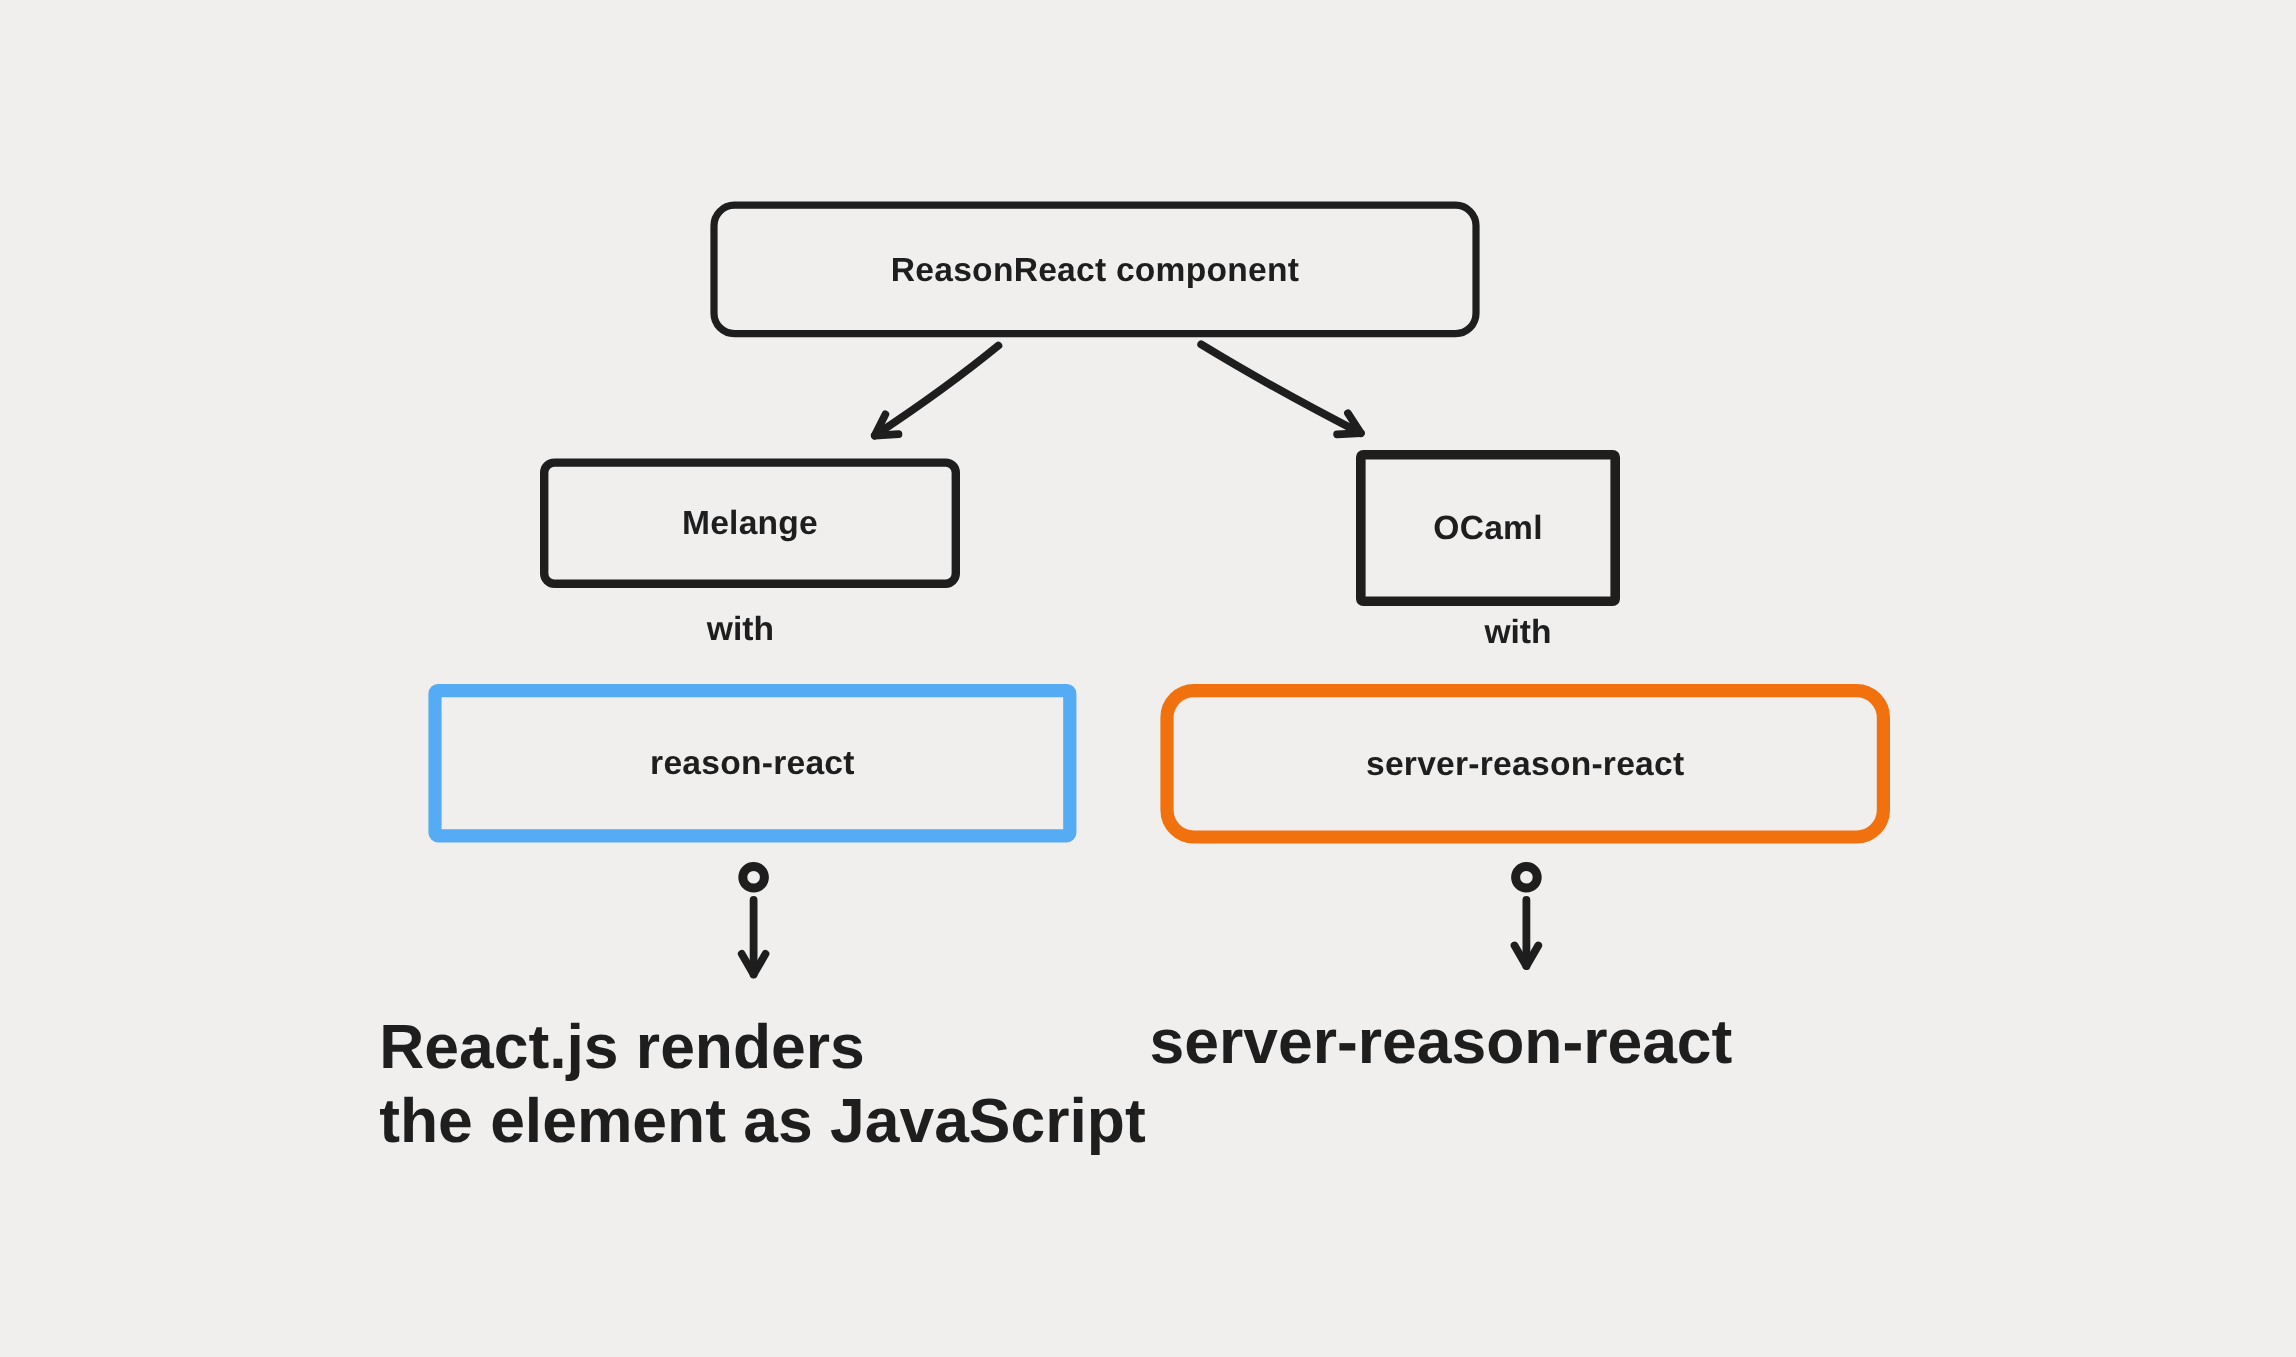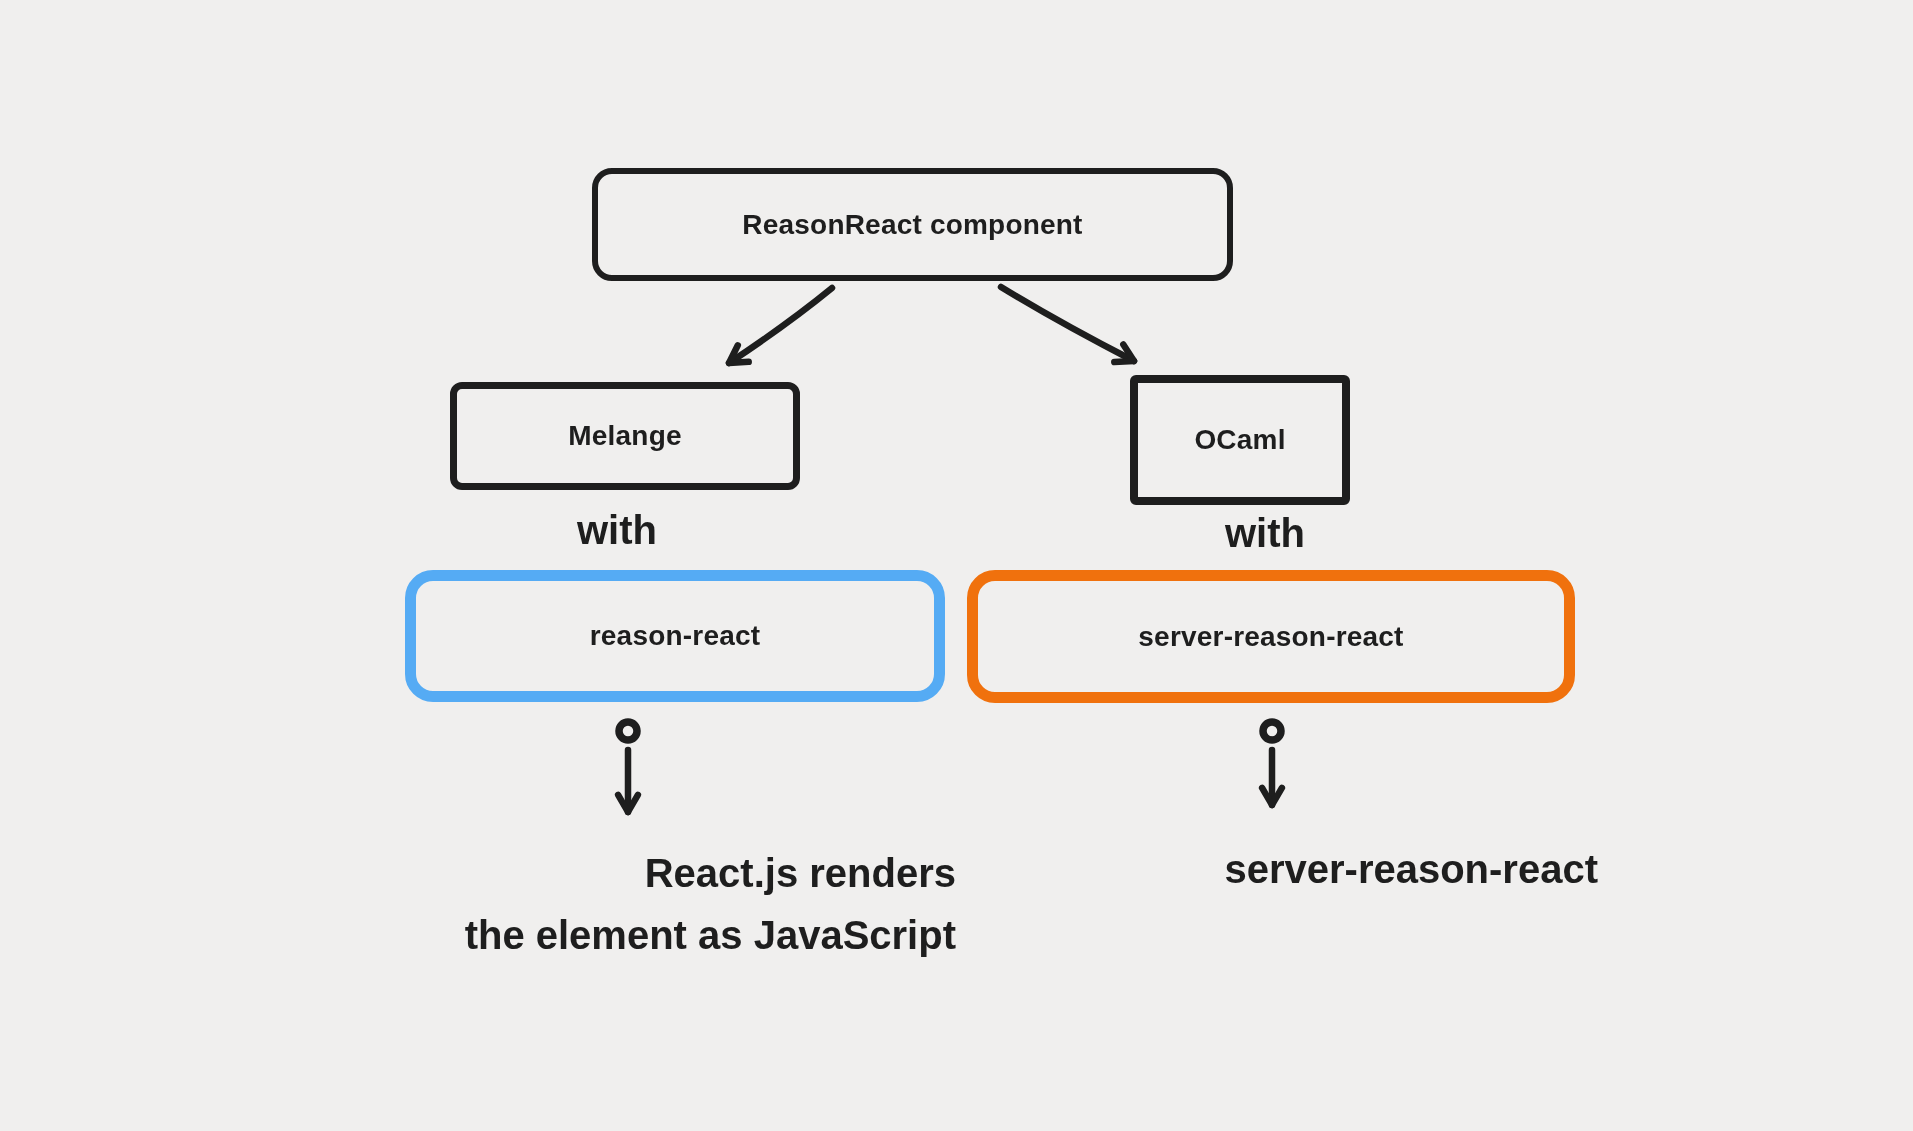--- a/index.html
+++ b/index.html
@@ -25,26 +25,26 @@
   .node{
     position:absolute;box-sizing:border-box;
     display:flex;align-items:center;justify-content:center;
     border:6px solid var(--ink);border-radius:20px;
     font-size:28px;letter-spacing:.2px;white-space:nowrap;
     background:transparent;
   }
   .n-root   {left:592px;top:168px;width:641px;height:113px;}
   .n-melange{left:450px;top:382px;width:350px;height:108px;border-width:7px;border-radius:12px;}
   .n-ocaml  {left:1130px;top:375px;width:220px;height:130px;border-width:8px;border-radius:6px;text-align:center;}
-  .n-blue   {left:357px;top:570px;width:540px;height:132px;border-width:11px;border-radius:28px;border-color:var(--accent-blue);margin-left:48px;}
+  .n-blue   {left:357px;top:570px;width:540px;height:132px;border-width:11px;border-radius:8px;border-color:var(--accent-blue);}
   .n-orange {left:967px;top:570px;width:608px;height:133px;border-width:11px;border-radius:28px;border-color:var(--accent-orange);}
-  .with{position:absolute;width:200px;text-align:center;font-size:40px;}
+  .with{position:absolute;width:200px;text-align:center;font-size:28px;}
   .with-left {left:517px;top:508px;}
   .with-right{left:1165px;top:511px;}
-  .caption{position:absolute;width:640px;text-align:right;font-size:40px;line-height:62px;}
+  .caption{position:absolute;width:640px;text-align:left;font-size:52px;line-height:62px;}
   .cap-left {left:316px;top:842px;}
   .cap-right{left:958px;top:838px;}
 </style>
 </head>
 <body>
 
 <div class="canvas">
 
   <svg class="wires" width="1913" height="1131" viewBox="0 0 1913 1131" xmlns="http://www.w3.org/2000/svg">
     <defs>

